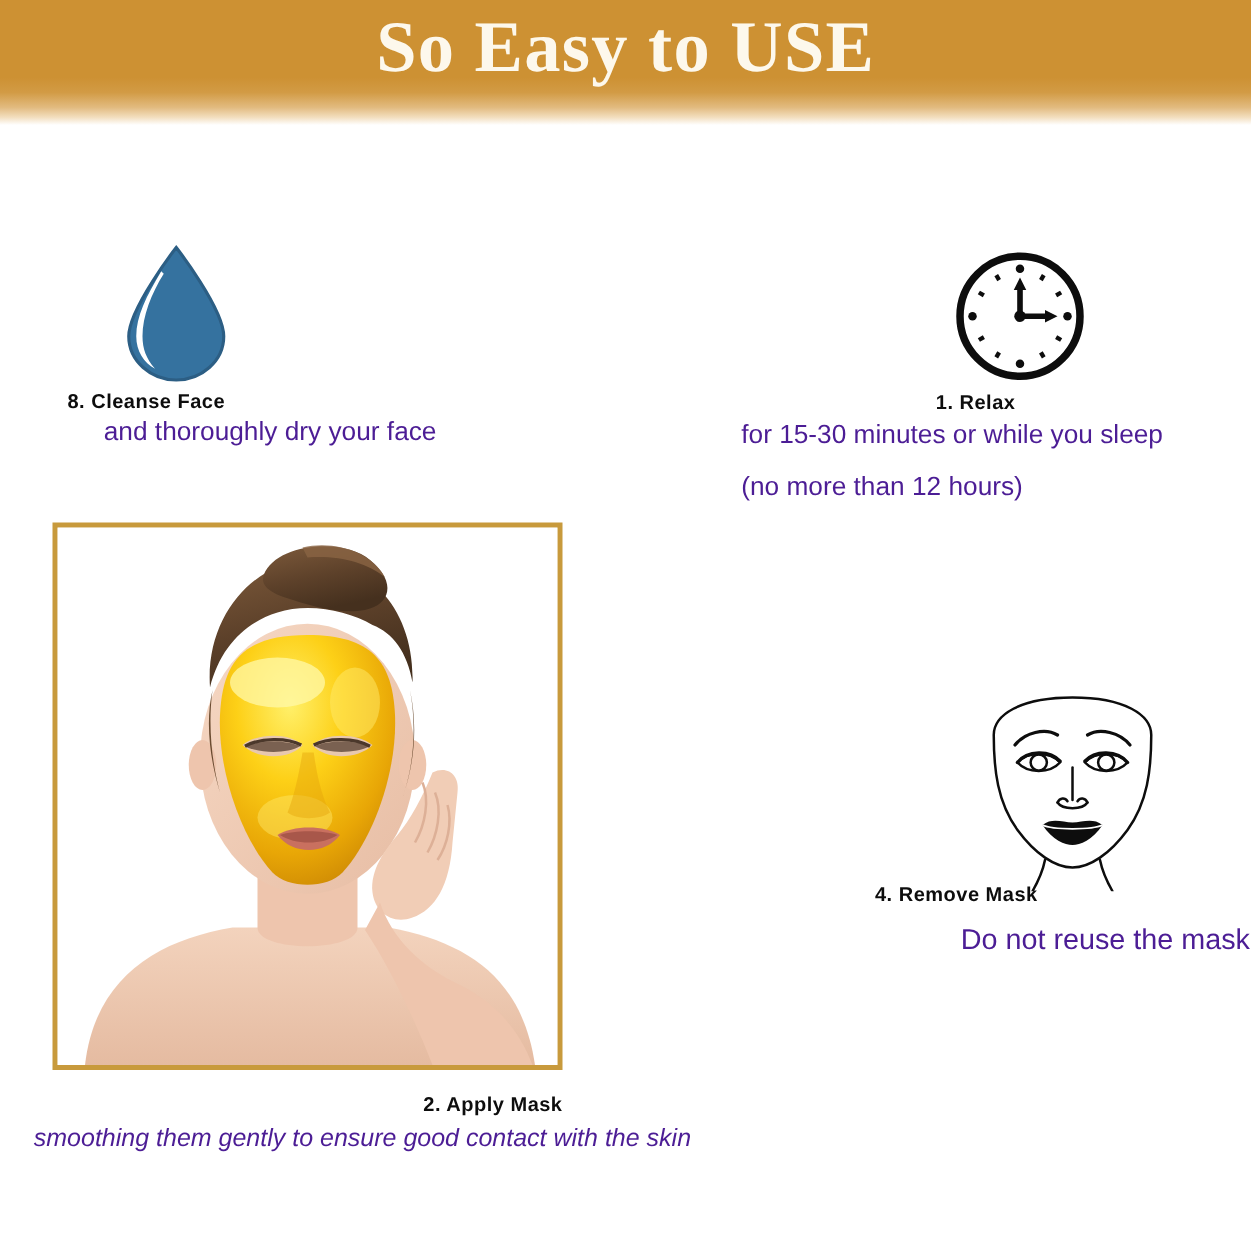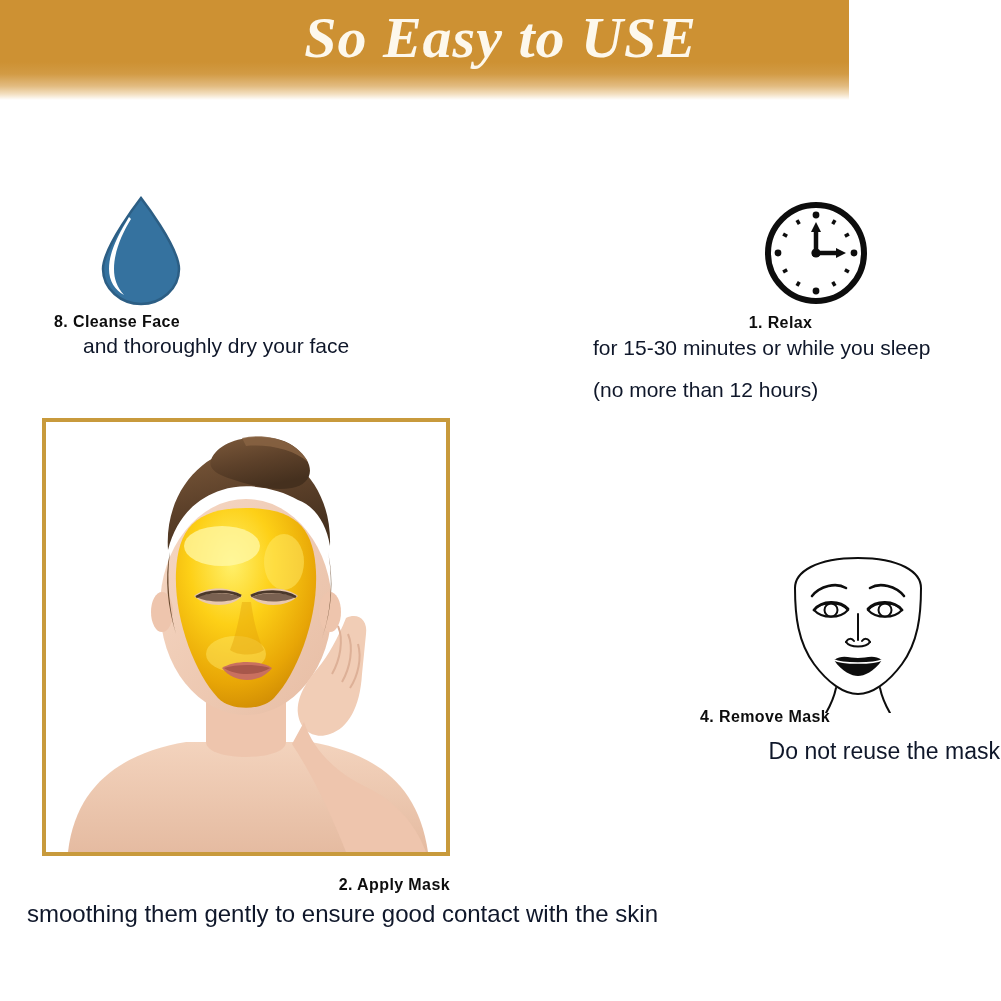--- a/index.html
+++ b/index.html
@@ -13,30 +13,29 @@
     position: relative;
     overflow: hidden;
     font-family: "Liberation Sans", sans-serif;
     color: #111111;
   }
 
   
   #header-banner {
     position: absolute;
     left: 0; top: 0;
-    width: 849px;
+    width: 1001px;
     height: 100px;
     background: linear-gradient(to bottom,
                 #cd9133 0%,
                 #cd9133 62%,
                 #d29b45 74%,
                 #e2bb80 86%,
                 #f3dfc0 94%,
                 #ffffff 100%);
-    font-style: italic;
   }
   #header-title {
     position: absolute;
     left: 0;
     top: 4px;
     width: 1001px;
     text-align: center;
     font-family: "Liberation Serif", "DejaVu Serif", serif;
     font-weight: bold;
     font-size: 58px;
@@ -52,21 +51,21 @@
     font-weight: bold;
     font-size: 16px;
     letter-spacing: 0.4px;
     color: #0d0d0d;
     white-space: nowrap;
   }
   .step-body {
     font-family: "Liberation Sans", sans-serif;
     font-weight: normal;
     font-size: 21px;
-    color: #0f172a;
+    color: #4c1d95;
     white-space: nowrap;
   }
 
   
   #step-cleanse {
     position: absolute;
     left: 40px;
     top: 195px;
     width: 400px;
   }
@@ -143,21 +142,22 @@
     position: absolute;
     left: 42px;
     top: 876px;
     width: 408px;
     text-align: right;
   }
   #step-apply-body {
     position: absolute;
     left: 27px;
     top: 900px;
-    font-size: 24px;
+    font-size: 20px;
+    font-style: italic;
   }
 
   
   #step-remove {
     position: absolute;
     left: 700px;
     top: 548px;
     width: 300px;
   }
   #face-icon {

